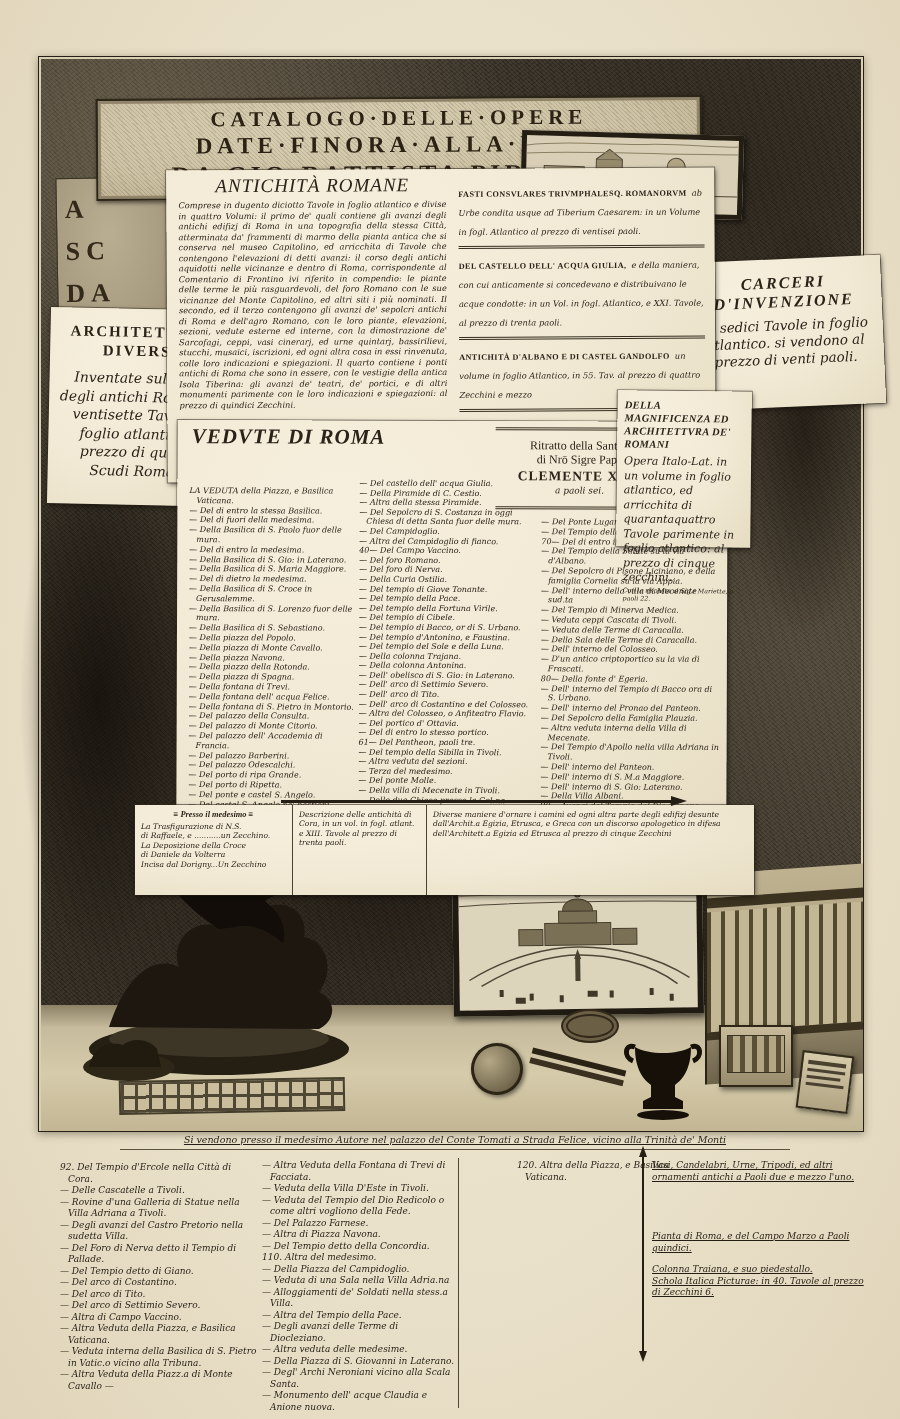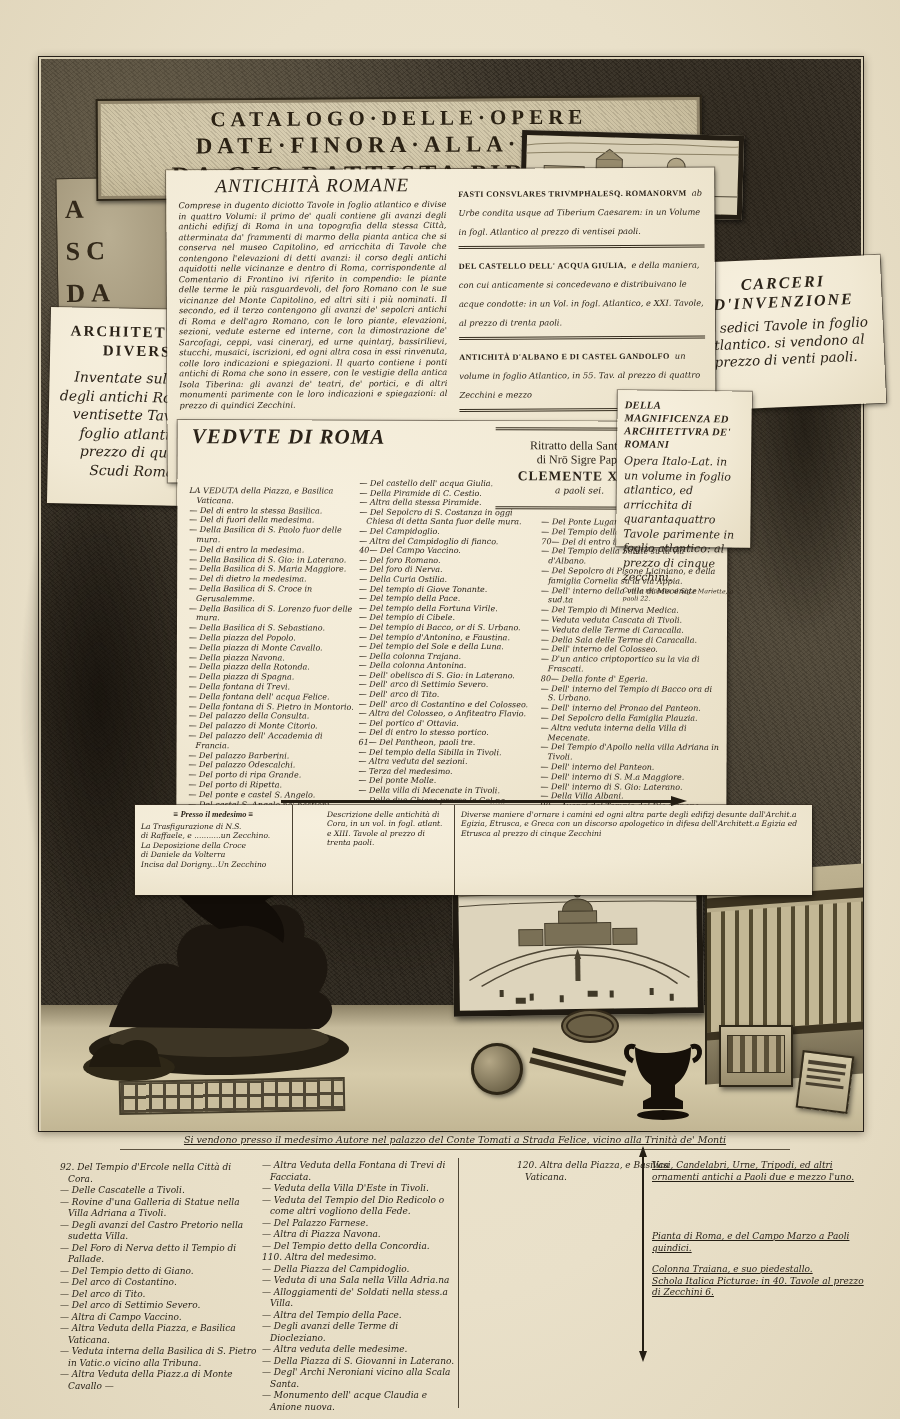--- a/index.html
+++ b/index.html
@@ -122,24 +122,24 @@
     position:absolute; left:318px; top:6px; width:168px; height:82px;
     border-top:3px double #352d1f; border-bottom:3px double #352d1f;
     text-align:center; padding-top:8px;
   }
   .ritratto .r1{ font:12px/14px "Liberation Serif",serif; }
   .ritratto .r2{ font:12px/15px "Liberation Serif",serif; }
   .ritratto .r3{ font:bold 13.5px/17px "Liberation Serif",serif; letter-spacing:1px; }
   .ritratto .r4{ font:italic 9px/12px "DejaVu Serif",serif; }
 
   
-  .notes{ left:96px; top:748px; width:677px; height:90px; z-index:7; display:flex; }
+  .notes{ left:96px; top:748px; width:619px; height:90px; z-index:7; display:flex; }
   .notes .cell{ border-right:1px solid #4a4131; padding:5px 6px; font:italic 7.6px/9.4px "DejaVu Serif",serif; }
   .notes .cell:last-child{ border-right:none; }
-  .nc1{ width:158px; } .nc2{ width:128px; } .nc3{ width:134px;margin-left:28px; } .nc4{ flex:1; }
+  .nc1{ width:158px; } .nc2{ width:128px; } .nc3{ width:134px; } .nc4{ flex:1; }
   .nc1 .nh{ font:bold italic 8.4px/10px "Liberation Serif",serif; text-align:center; margin-bottom:2px;}
   .spear{ position:absolute; left:146px; top:-5px; width:390px; height:3px; background:#241e14; }
   .spear:after{ content:""; position:absolute; right:-16px; top:-4px; border-left:16px solid #241e14; border-top:5px solid transparent; border-bottom:5px solid transparent; }
 
   
   .ground{
     position:absolute; left:2px; top:948px; width:822px; height:126px;
     background:
       linear-gradient(180deg, #8d8266 0%, #c6bb9c 18%, #d6cbaa 55%, #c2b694 100%),
       repeating-linear-gradient(1deg, rgba(40,32,18,.12) 0 1px, transparent 1px 4px);
@@ -374,21 +374,21 @@
         <div class="r4">a paoli sei.</div>
       </div>
       <div class="vlist v3">
           <div class="li">— Del Ponte Lugano su la Via Tiburtina.</div>
           <div class="li">— Del Tempio della Tosse su la stessa via.</div>
           <div class="li">70— Del di entro il medesimo Tempio.</div>
           <div class="li">— Del Tempio della Salute su la via d'Albano.</div>
           <div class="li">— Del Sepolcro di Pisone Liciniano, e della famiglia Cornelia su la via Appia.</div>
           <div class="li">— Dell' interno della villa di Mecenate sud.ta</div>
           <div class="li">— Del Tempio di Minerva Medica.</div>
-          <div class="li">— Veduta veduta Cascata di Tivoli.</div>
+          <div class="li">— Veduta ceppi Cascata di Tivoli.</div>
           <div class="li">— Veduta delle Terme di Caracalla.</div>
           <div class="li">— Della Sala delle Terme di Caracalla.</div>
           <div class="li">— Dell' interno del Colosseo.</div>
           <div class="li">— D'un antico criptoportico su la via di Frascati.</div>
           <div class="li">80— Della fonte d' Egeria.</div>
           <div class="li">— Dell' interno del Tempio di Bacco ora di S. Urbano.</div>
           <div class="li">— Dell' interno del Pronao del Panteon.</div>
           <div class="li">— Del Sepolcro della Famiglia Plauzia.</div>
           <div class="li">— Altra veduta interna della Villa di Mecenate.</div>
           <div class="li">— Del Tempio d'Apollo nella villa Adriana in Tivoli.</div>

